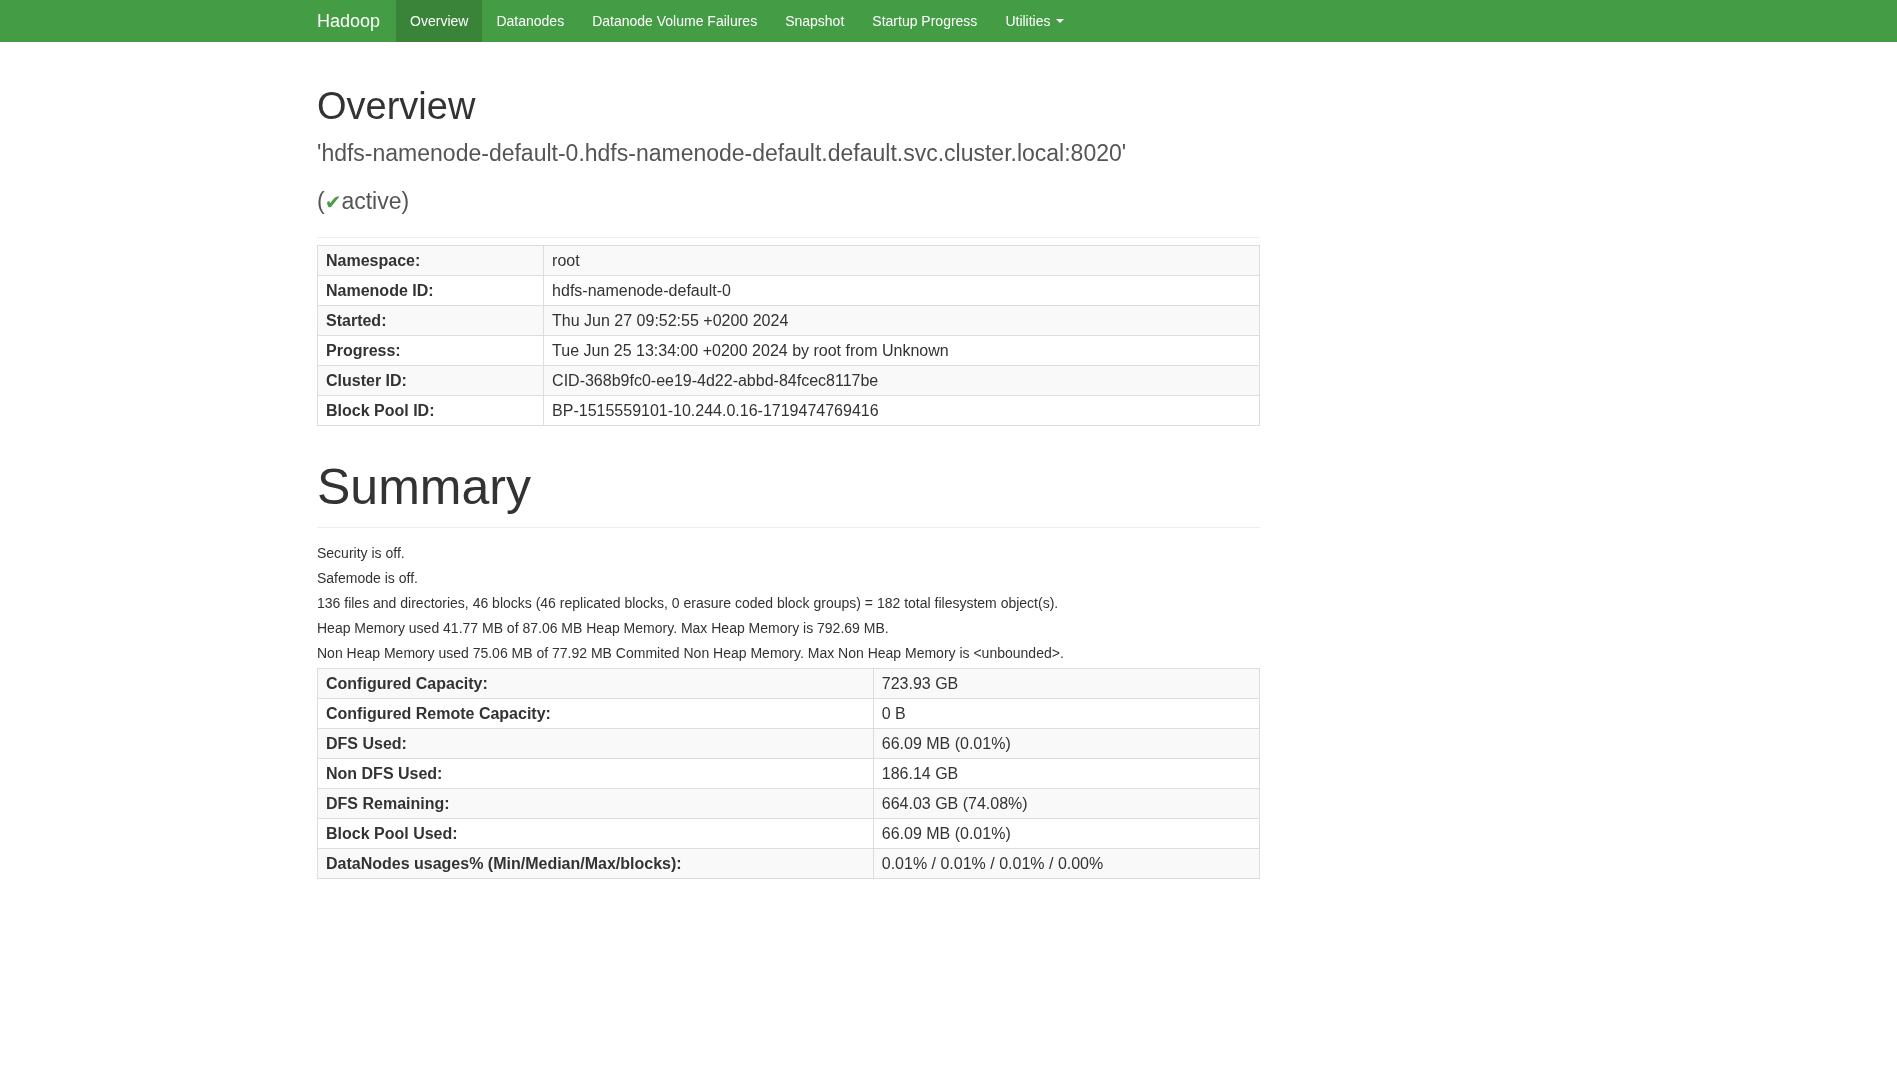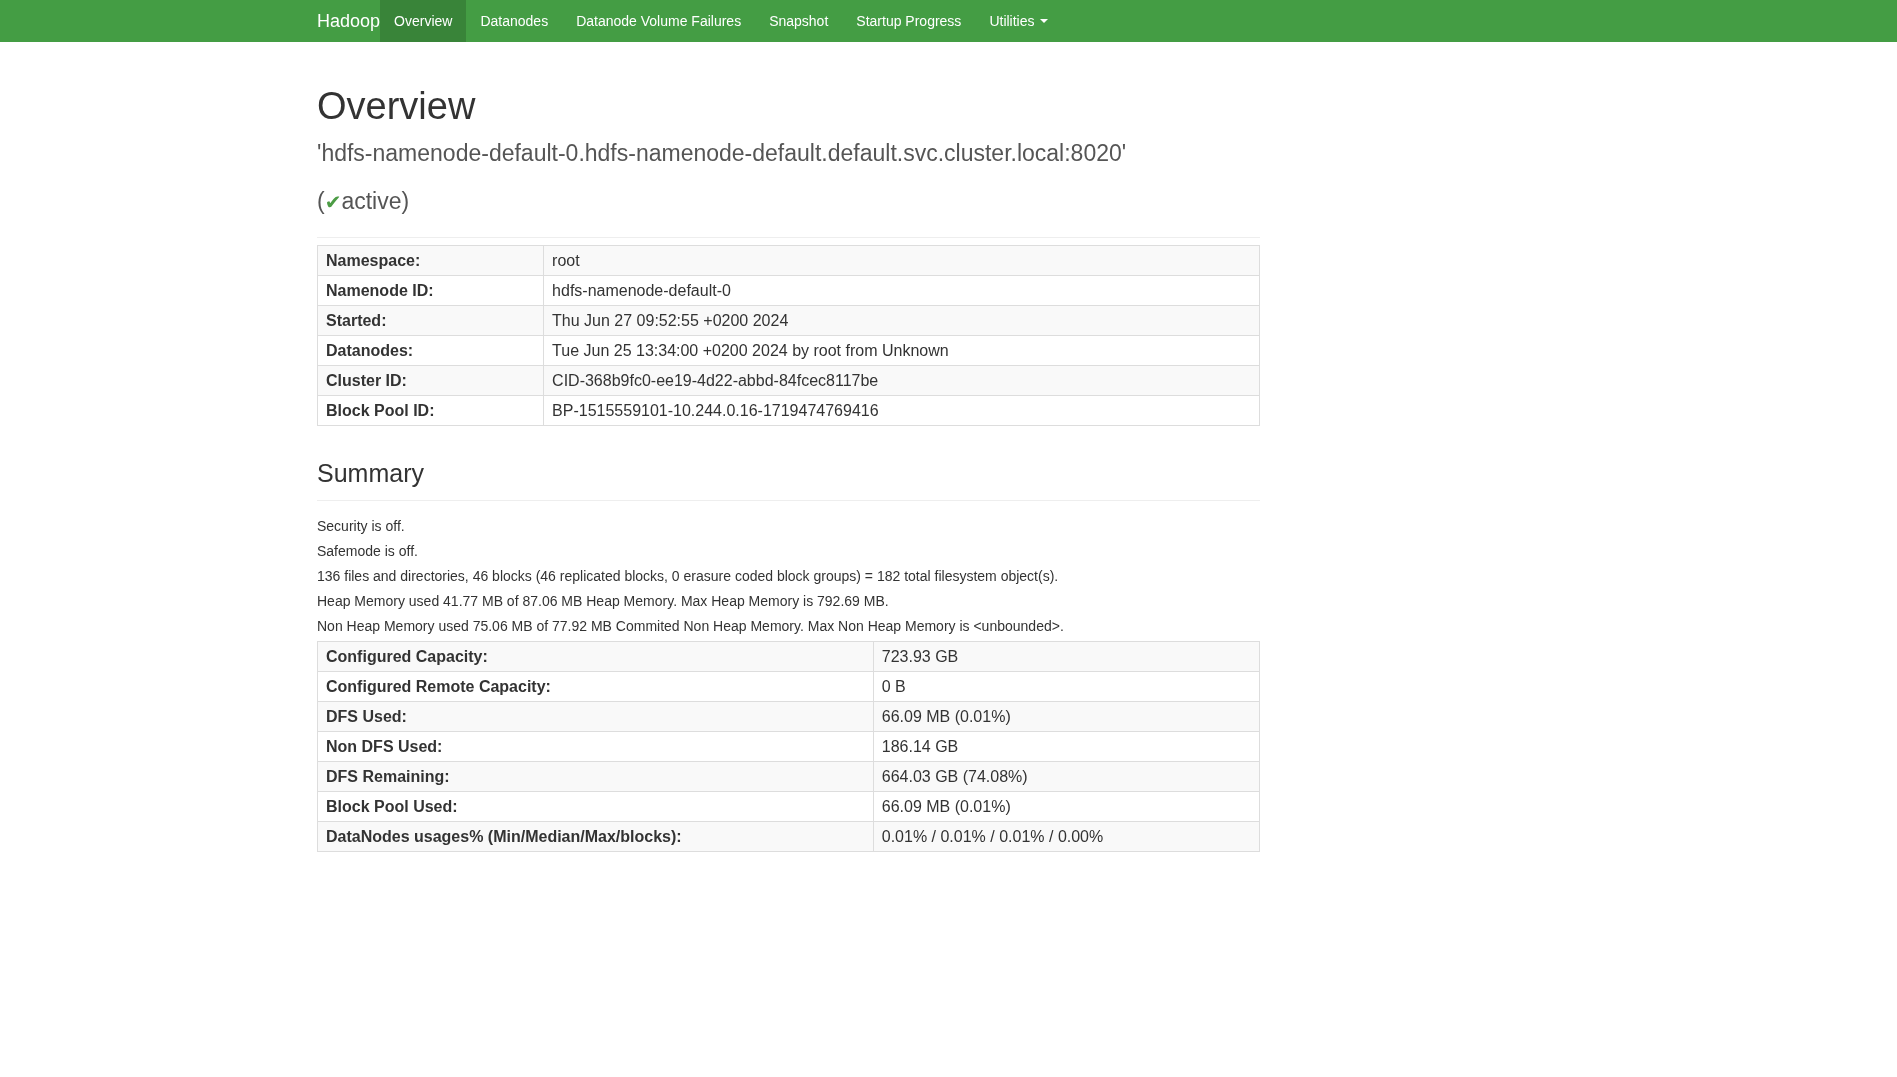--- a/index.html
+++ b/index.html
@@ -23,21 +23,21 @@
   .navbar-inner {
     margin-left: 317px;
     width: 943px;
     height: 42px;
     display: flex;
     align-items: stretch;
   }
   .brand {
     display: flex; align-items: center;
     color: #fff; font-size: 18px;
-    margin-right: 0;
+    margin-right: 16px;
     text-decoration: none;
     cursor: pointer;
     white-space: nowrap;
   }
   .nav-items {
     list-style: none; margin: 0; padding: 0;
     display: flex; align-items: stretch;
   }
   .nav-item {
     display: flex; align-items: center;
@@ -76,21 +76,21 @@
   h1.page-title small {
     font-size: 23px;
     color: #555;
     font-weight: 400;
     white-space: nowrap;
   }
   .title-status { display: block; margin-top: 6px; }
   .check { color: #4c9c45; font-size: 20px; }
 
   .section-title {
-    font-size: 25px;
+    font-size: 50px;
     font-weight: 400;
     line-height: 1.1;
     margin: 34px 0 0 0;
     color: #333;
   }
   hr.rule {
     border: 0;
     border-top: 1px solid #eee;
     margin: 12px 0 15px 0;
   }
@@ -172,21 +172,21 @@
         </tr>
         <tr>
           <td class="lbl">Namenode ID:</td>
           <td>hdfs-namenode-default-0</td>
         </tr>
         <tr>
           <td class="lbl">Started:</td>
           <td>Thu Jun 27 09:52:55 +0200 2024</td>
         </tr>
         <tr>
-          <td class="lbl">Datanodes:</td>
+          <td class="lbl">Progress:</td>
           <td>Tue Jun 25 13:34:00 +0200 2024 by root from Unknown</td>
         </tr>
         <tr>
           <td class="lbl">Cluster ID:</td>
           <td>CID-368b9fc0-ee19-4d22-abbd-84fcec8117be</td>
         </tr>
         <tr>
           <td class="lbl">Block Pool ID:</td>
           <td>BP-1515559101-10.244.0.16-1719474769416</td>
         </tr>

